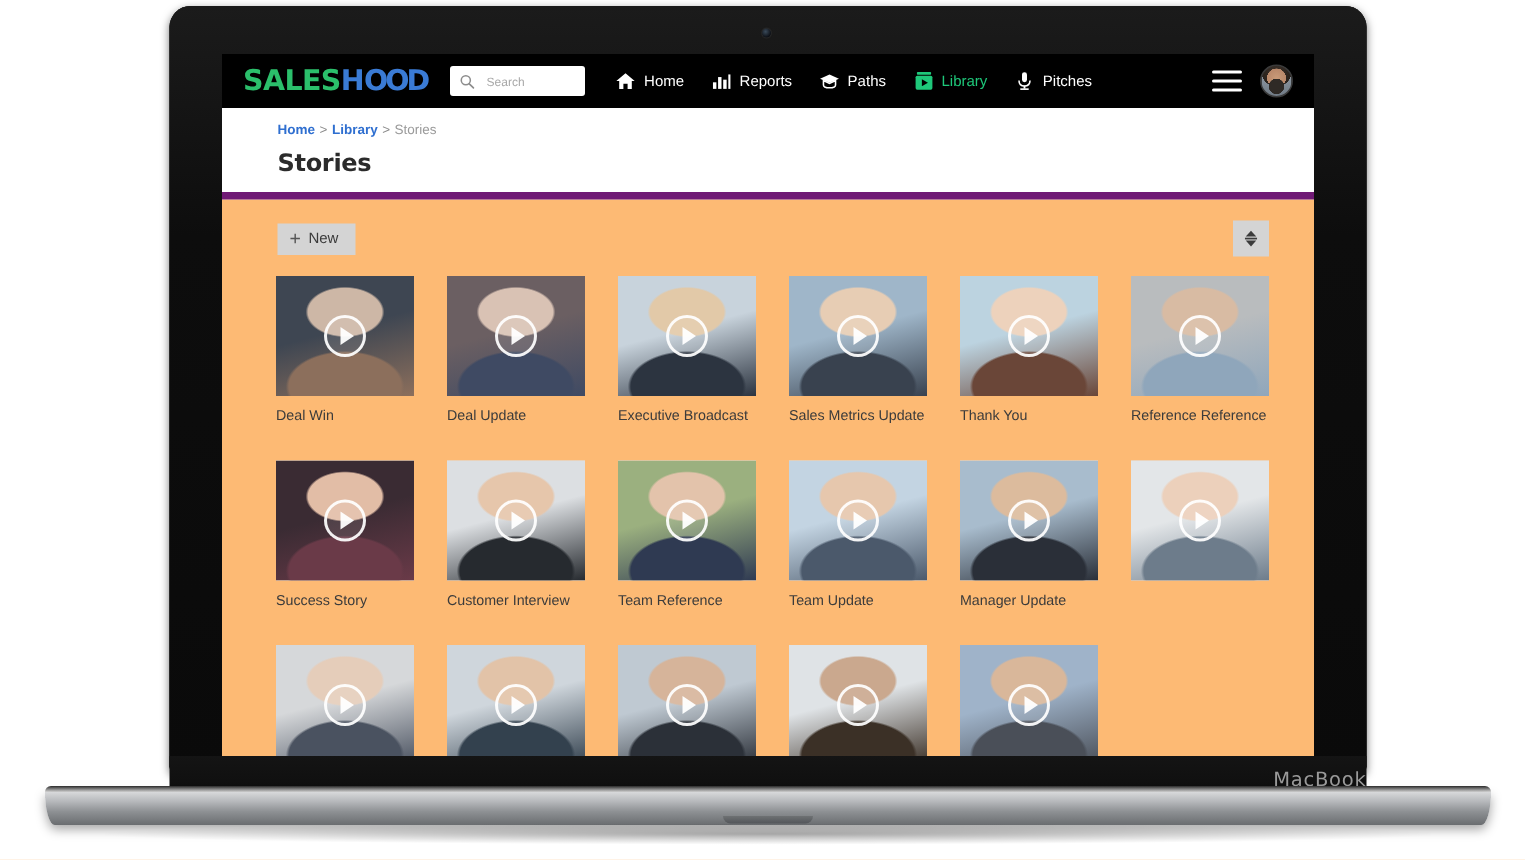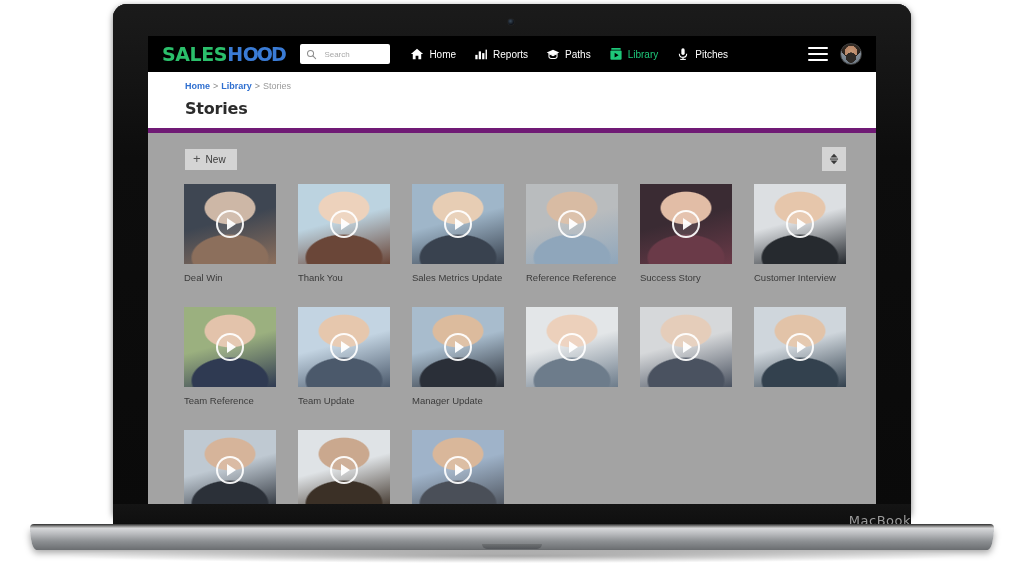--- a/index.html
+++ b/index.html
@@ -85,21 +85,21 @@
     left: 70px; top: 549px;
     width: 884px; height: 14px;
     background: radial-gradient(ellipse at center, rgba(0,0,0,.30) 0%, rgba(0,0,0,0) 72%);
   }
 
   
   #viewport {
     position: absolute;
     left: 148px; top: 36px;
     width: 728px; height: 468px;
-    background: #a3a3a3;
+    background: #fdba74;
     overflow: hidden;
   }
 
   
   .navbar {
     height: 36px;
     background: #000000;
     display: flex;
     align-items: center;
     padding: 0 10px 0 14px;
@@ -349,31 +349,45 @@
     <div class="grid" id="card-grid">
         <div class="card">
           <div class="thumb">
             <div class="ph-img" style="background:radial-gradient(ellipse 46% 34% at 50% 30%, #cdb7a6 0%, #cdb7a6 58%, rgba(0,0,0,0) 62%),radial-gradient(ellipse 58% 40% at 50% 92%, #8c6f5c 0%, #8c6f5c 70%, rgba(0,0,0,0) 74%),linear-gradient(165deg, #3e4652 0%, #3e4652 45%, #8c6f5c 100%);"></div>
             <div class="play"></div>
           </div>
           <div class="cardlabel">Deal Win</div>
         </div>
         <div class="card">
           <div class="thumb">
+            <div class="ph-img" style="background:radial-gradient(ellipse 46% 34% at 50% 30%, #d9c2b4 0%, #d9c2b4 58%, rgba(0,0,0,0) 62%),radial-gradient(ellipse 58% 40% at 50% 92%, #3f4a63 0%, #3f4a63 70%, rgba(0,0,0,0) 74%),linear-gradient(165deg, #6b5f62 0%, #6b5f62 45%, #3f4a63 100%);"></div>
+            <div class="play"></div>
+          </div>
+          <div class="cardlabel">Deal Update</div>
+        </div>
+        <div class="card">
+          <div class="thumb">
+            <div class="ph-img" style="background:radial-gradient(ellipse 46% 34% at 50% 30%, #e2c9a8 0%, #e2c9a8 58%, rgba(0,0,0,0) 62%),radial-gradient(ellipse 58% 40% at 50% 92%, #2c3440 0%, #2c3440 70%, rgba(0,0,0,0) 74%),linear-gradient(165deg, #c8d3dc 0%, #c8d3dc 45%, #2c3440 100%);"></div>
+            <div class="play"></div>
+          </div>
+          <div class="cardlabel">Executive Broadcast</div>
+        </div>
+        <div class="card">
+          <div class="thumb">
+            <div class="ph-img" style="background:radial-gradient(ellipse 46% 34% at 50% 30%, #e7cdb4 0%, #e7cdb4 58%, rgba(0,0,0,0) 62%),radial-gradient(ellipse 58% 40% at 50% 92%, #39424f 0%, #39424f 70%, rgba(0,0,0,0) 74%),linear-gradient(165deg, #9fb6c9 0%, #9fb6c9 45%, #39424f 100%);"></div>
+            <div class="play"></div>
+          </div>
+          <div class="cardlabel">Sales Metrics Update</div>
+        </div>
+        <div class="card">
+          <div class="thumb">
             <div class="ph-img" style="background:radial-gradient(ellipse 46% 34% at 50% 30%, #edd2bc 0%, #edd2bc 58%, rgba(0,0,0,0) 62%),radial-gradient(ellipse 58% 40% at 50% 92%, #6a4638 0%, #6a4638 70%, rgba(0,0,0,0) 74%),linear-gradient(165deg, #bcd3e0 0%, #bcd3e0 45%, #6a4638 100%);"></div>
             <div class="play"></div>
           </div>
           <div class="cardlabel">Thank You</div>
-        </div>
-        <div class="card">
-          <div class="thumb">
-            <div class="ph-img" style="background:radial-gradient(ellipse 46% 34% at 50% 30%, #e7cdb4 0%, #e7cdb4 58%, rgba(0,0,0,0) 62%),radial-gradient(ellipse 58% 40% at 50% 92%, #39424f 0%, #39424f 70%, rgba(0,0,0,0) 74%),linear-gradient(165deg, #9fb6c9 0%, #9fb6c9 45%, #39424f 100%);"></div>
-            <div class="play"></div>
-          </div>
-          <div class="cardlabel">Sales Metrics Update</div>
         </div>
         <div class="card">
           <div class="thumb">
             <div class="ph-img" style="background:radial-gradient(ellipse 46% 34% at 50% 30%, #d8bba3 0%, #d8bba3 58%, rgba(0,0,0,0) 62%),radial-gradient(ellipse 58% 40% at 50% 92%, #8fa6bb 0%, #8fa6bb 70%, rgba(0,0,0,0) 74%),linear-gradient(165deg, #b9bcbe 0%, #b9bcbe 45%, #8fa6bb 100%);"></div>
             <div class="play"></div>
           </div>
           <div class="cardlabel">Reference Reference</div>
         </div>
         <div class="card">
           <div class="thumb">

